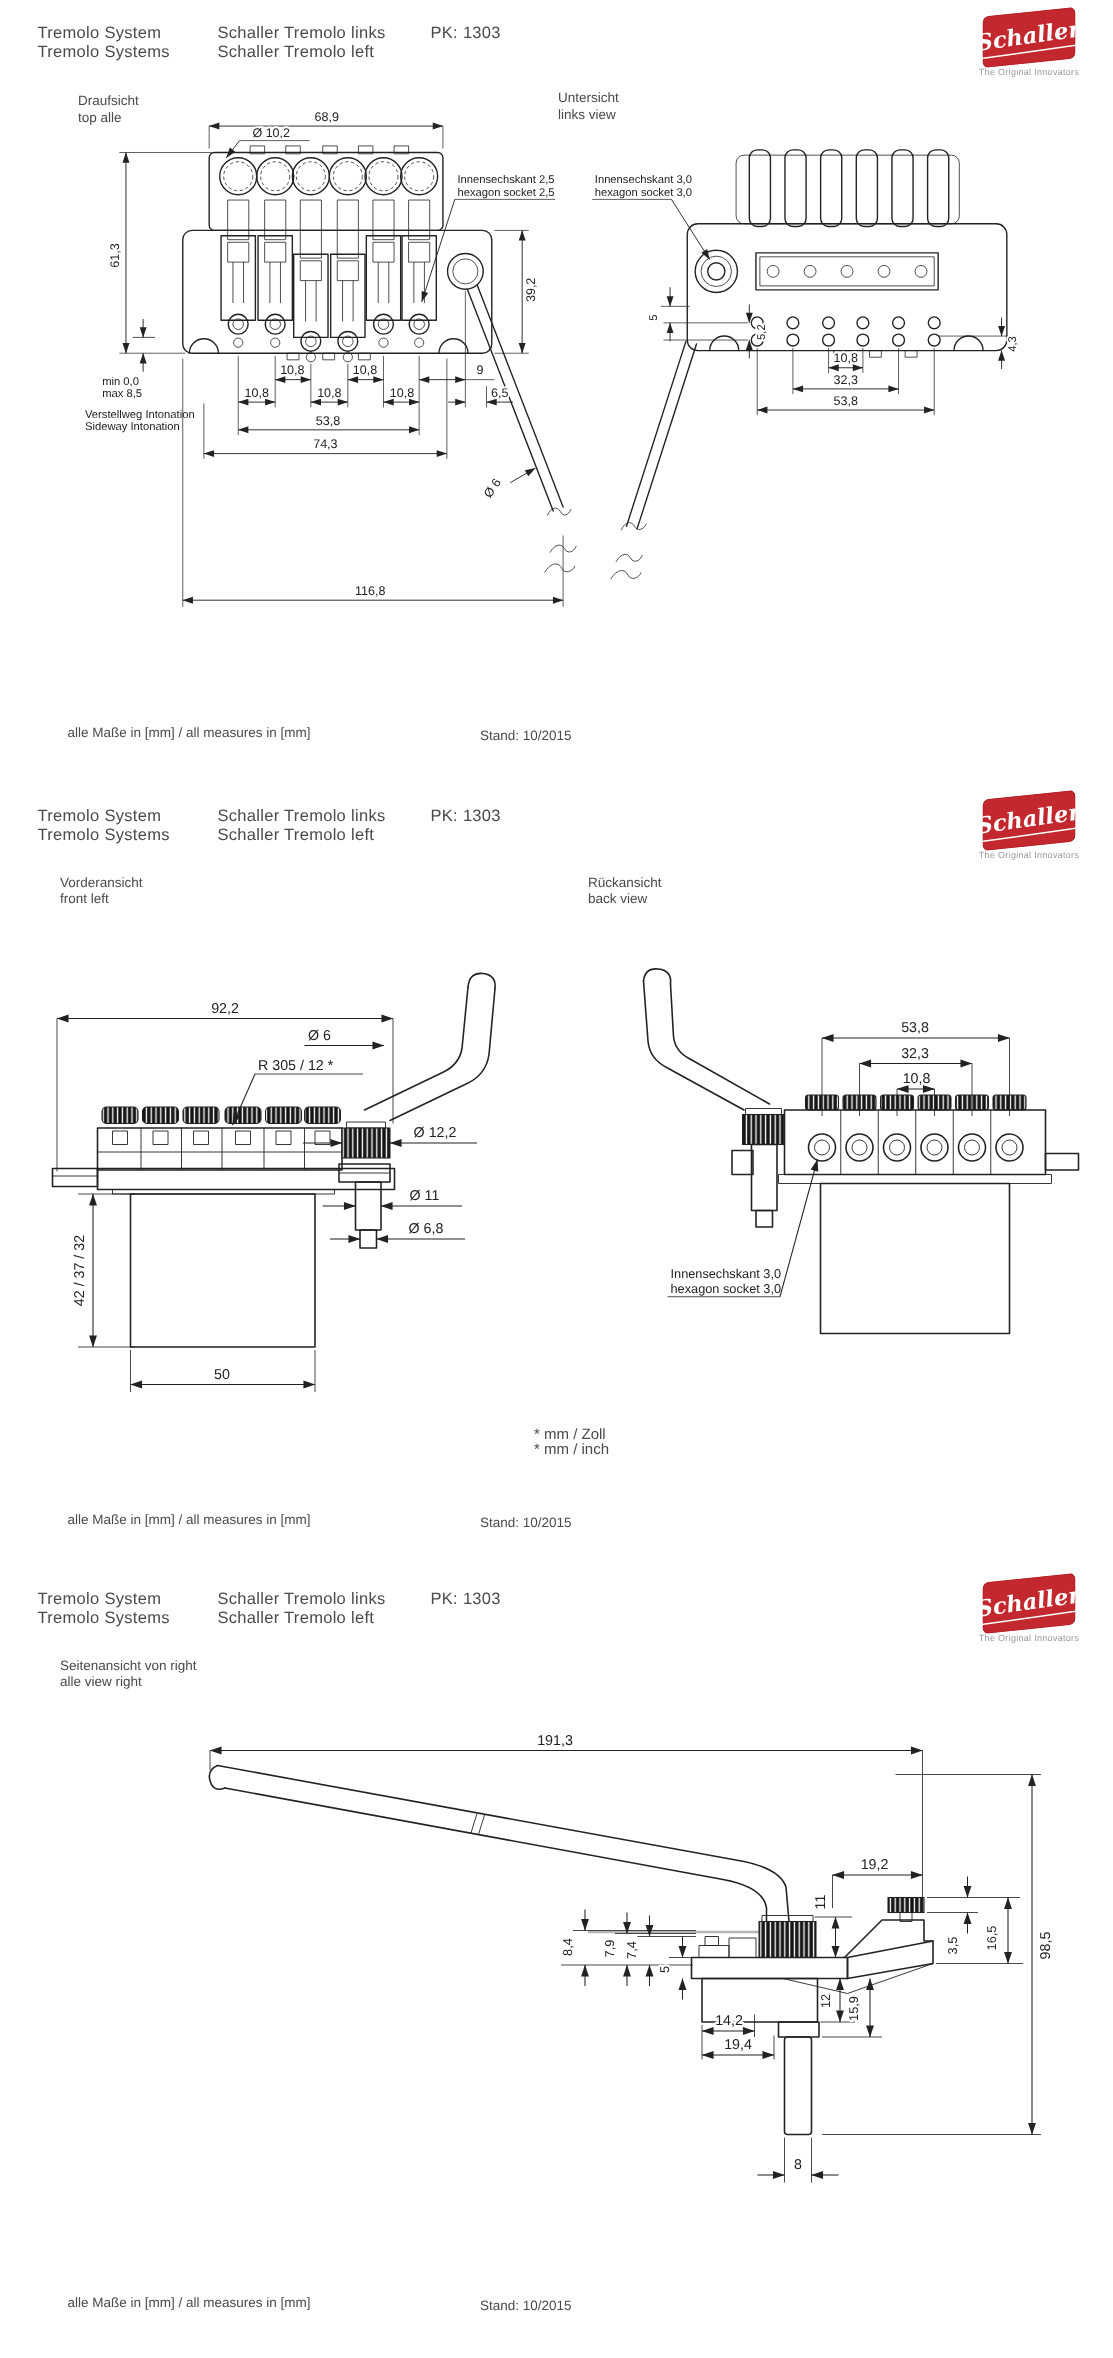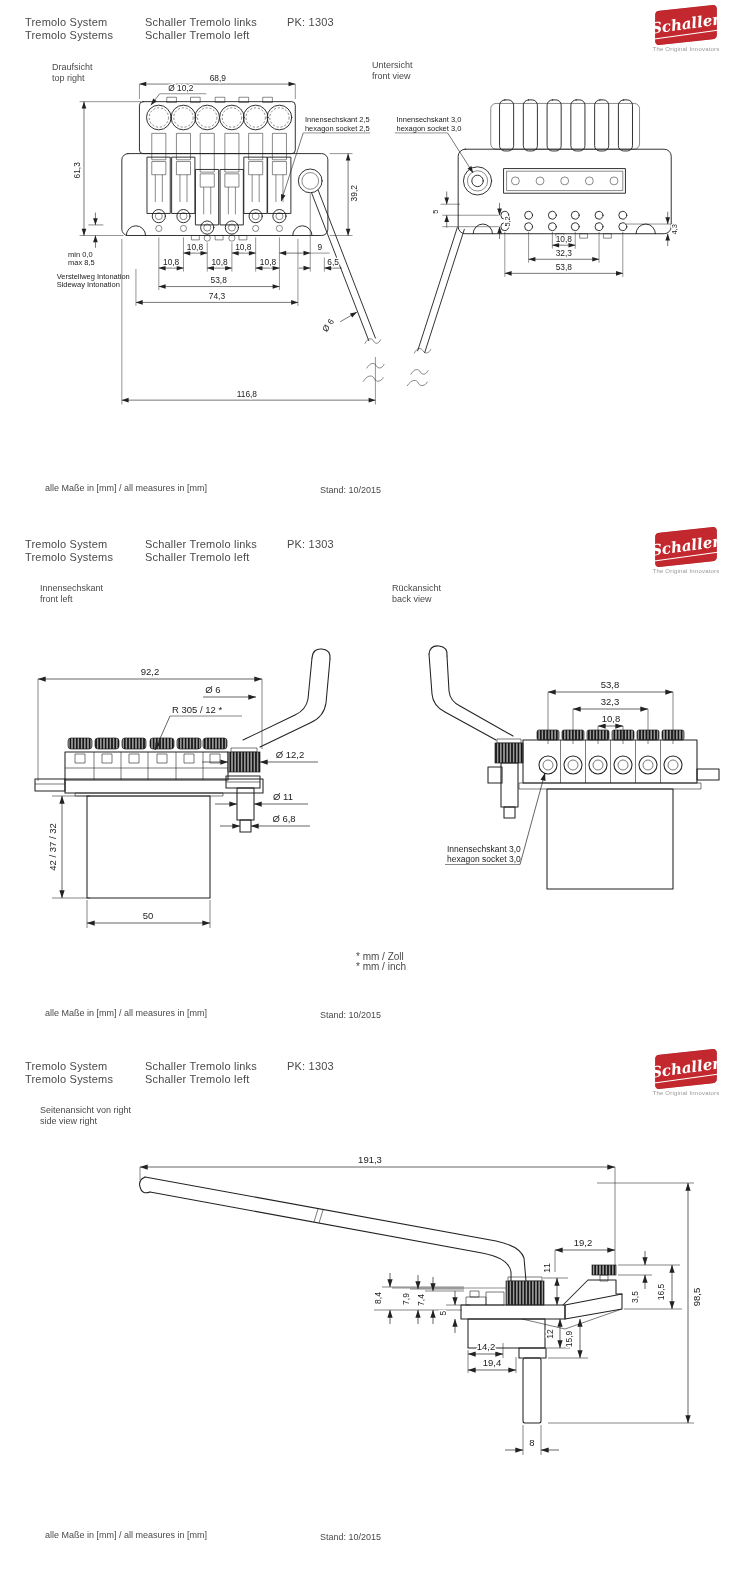--- a/index.html
+++ b/index.html
@@ -43,25 +43,25 @@
   </div>
   <div class="hdr-col" style="left:287px">PK: 1303</div>
   <div class="logo">
     <div class="logo-box">
         <span class="logo-script">Schaller</span>
       </div>
     <div class="logo-tag">The Original Innovators</div>
   </div>
   <div class="viewlabel" style="left:52px;top:62px">
     <div>Draufsicht</div>
-    <div>top right</div>
+    <div>top alle</div>
   </div>
   <div class="viewlabel" style="left:372px;top:60px">
     <div>Untersicht</div>
-    <div>front view</div>
+    <div>links view</div>
   </div>
 
   <svg id="s1" style="top:55px" width="742" height="405" viewBox="0 55 742 460">
     <defs>
       <marker id="a1" viewBox="0 0 10 8" refX="9.3" refY="4" markerWidth="9" markerHeight="7" markerUnits="userSpaceOnUse" orient="auto-start-reverse">
           <path d="M0.5,1 L9.5,4 L0.5,7 Z" fill="#222"></path>
         </marker>
       <pattern id="kn1" width="3.2" height="6" patternUnits="userSpaceOnUse">
           <rect width="3.2" height="6" fill="#151515"></rect>
           <line x1="1.6" y1="0" x2="1.6" y2="6" stroke="#fff" stroke-width="0.9"></line>
@@ -345,21 +345,21 @@
     <div>Schaller Tremolo left</div>
   </div>
   <div class="hdr-col" style="left:287px">PK: 1303</div>
   <div class="logo">
     <div class="logo-box">
         <span class="logo-script">Schaller</span>
       </div>
     <div class="logo-tag">The Original Innovators</div>
   </div>
   <div class="viewlabel" style="left:40px;top:61px">
-    <div>Innensechskant</div>
+    <div>Vorderansicht</div>
     <div>front left</div>
   </div>
   <div class="viewlabel" style="left:392px;top:61px">
     <div>Rückansicht</div>
     <div>back view</div>
   </div>
 
   <svg id="s2" style="top:98px" width="742" height="340" viewBox="0 620 742 340">
     <defs>
       <marker id="a2" viewBox="0 0 10 8" refX="9.3" refY="4" markerWidth="9" markerHeight="7" markerUnits="userSpaceOnUse" orient="auto-start-reverse">
@@ -525,21 +525,21 @@
   </div>
   <div class="hdr-col" style="left:287px">PK: 1303</div>
   <div class="logo">
     <div class="logo-box">
         <span class="logo-script">Schaller</span>
       </div>
     <div class="logo-tag">The Original Innovators</div>
   </div>
   <div class="viewlabel" style="left:40px;top:61px">
     <div>Seitenansicht von right</div>
-    <div>side view right</div>
+    <div>alle view right</div>
   </div>
 
   <svg id="s3" style="top:96px" width="742" height="330" viewBox="0 1140 742 330">
     <defs>
       <marker id="a3" viewBox="0 0 10 8" refX="9.3" refY="4" markerWidth="9" markerHeight="7" markerUnits="userSpaceOnUse" orient="auto-start-reverse">
           <path d="M0.5,1 L9.5,4 L0.5,7 Z" fill="#222"></path>
         </marker>
       <pattern id="kn3" width="3.2" height="6" patternUnits="userSpaceOnUse">
           <rect width="3.2" height="6" fill="#151515"></rect>
           <line x1="1.6" y1="0" x2="1.6" y2="6" stroke="#fff" stroke-width="0.9"></line>

